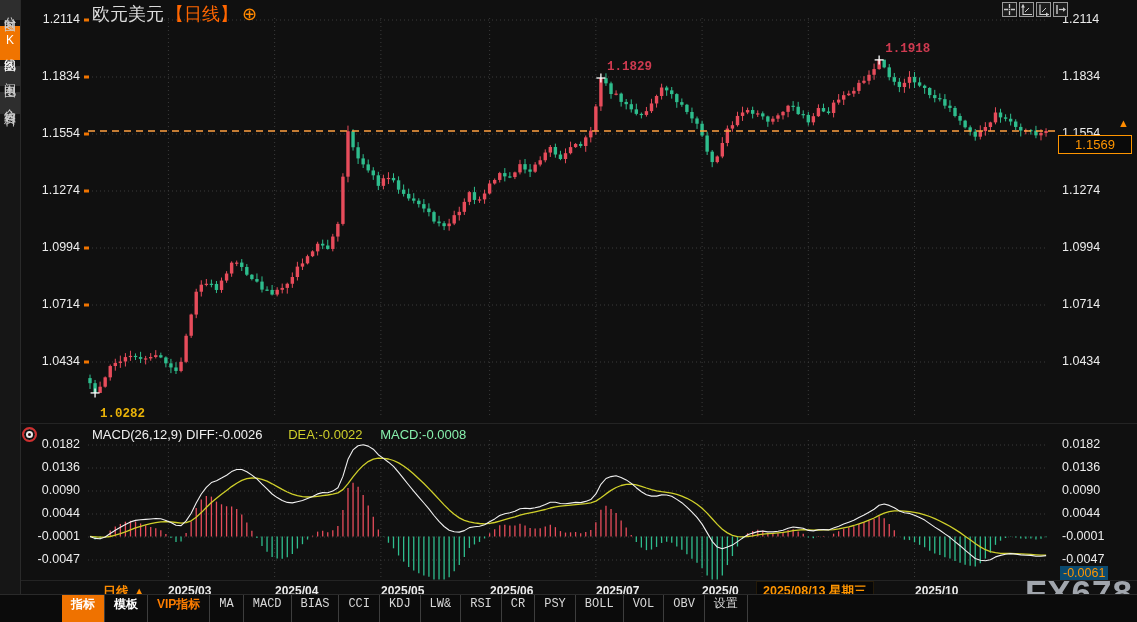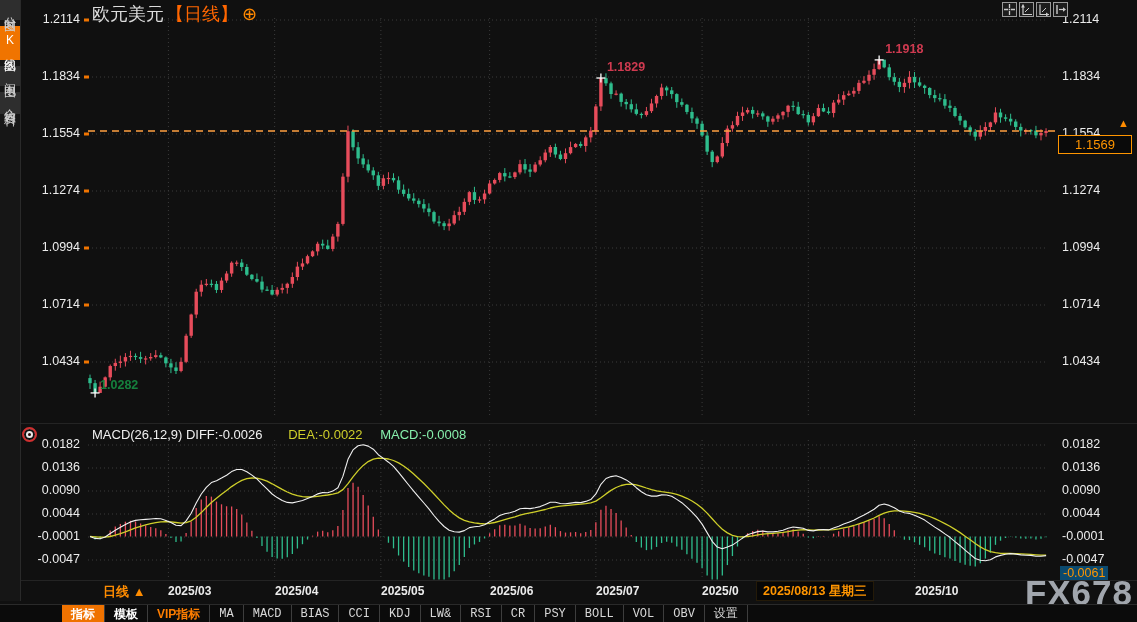--- a/index.html
+++ b/index.html
@@ -21,21 +21,21 @@
   #top-icons{position:absolute;left:1002px;top:2px;display:flex;gap:2px;z-index:8;}
   .ticon{width:13px;height:13px;border:1px solid #9a9a9a;background:#1c1c1c;cursor:pointer;}
   
   #chart{position:absolute;left:0;top:0;z-index:1;}
   
   #labels{position:absolute;left:0;top:0;width:1137px;height:622px;z-index:6;pointer-events:none;}
   .axlab{position:absolute;font-size:12.5px;color:#ececec;}
   .axlab.l{left:18px;width:62px;text-align:right;}
   .axlab.r{left:1062px;text-align:left;}
   .monlab{position:absolute;top:584px;font-size:12px;font-weight:bold;color:#ececec;white-space:nowrap;}
-  .ann{position:absolute;font-size:12.5px;font-weight:bold;white-space:nowrap;}
+  .ann{position:absolute;font-size:12.5px;font-weight:bold;white-space:nowrap;font-family:Liberation Mono, monospace;}
   
   #macd-header{position:absolute;left:92px;top:427px;font-size:13px;z-index:6;white-space:nowrap;}
   #macd-header .w{color:#f0f0f0;text-align:center;}
   #macd-header .y{color:#cfcf2a;margin-left:22px;}
   #macd-header .m{color:#86efac;margin-left:14px;}
   #macd-dot{position:absolute;left:22px;top:427px;z-index:6;width:11px;height:11px;border:2px solid #d03030;
             border-radius:50%;background:#2a0d0d;box-shadow:inset 0 0 0 2px #101010, inset 0 0 0 4px #e8e8e8;}
   
   #price-box{position:absolute;left:1058px;top:135px;width:72px;height:17px;border:1.5px solid #ff9500;
              background:#0a0a0a;color:#ff9500;font-size:13px;line-height:17px;text-align:center;z-index:7;}
@@ -43,21 +43,21 @@
   #macd-last{position:absolute;left:1060px;top:566px;background:#0c4a6e;color:#ff9500;
              font-size:12.5px;padding:0 3px;z-index:7;}
   
   #period-label{position:absolute;left:103px;top:583px;color:#ff8c00;font-size:13px;font-weight:bold;z-index:6;}
   #date-tip{position:absolute;left:756px;top:581px;height:16px;background:#070707;border:1px solid #241a08;
             color:#ff9500;font-size:12.5px;font-weight:bold;line-height:16px;padding:1px 6px;z-index:7;white-space:nowrap;}
   
   #watermark{position:absolute;right:4px;bottom:12px;font-family:Liberation Sans, sans-serif;font-size:35px;
              font-weight:bold;color:#b6bbc3;opacity:.88;letter-spacing:1px;z-index:5;pointer-events:none;line-height:1;}
   
-  #toolbar{position:absolute;left:0;bottom:0;width:1137px;height:18px;background:#0b0b0b;
+  #toolbar{position:absolute;left:0;bottom:0;width:1137px;height:28px;background:#0b0b0b;
            border-top:1px solid #2a2a2a;display:flex;align-items:stretch;padding-left:62px;box-sizing:border-box;z-index:9;}
   .tb-tab{font-family:"Liberation Mono","DejaVu Sans Mono",monospace;font-size:12px;color:#d8d8d8;
           line-height:19px;padding:0 9px;border-right:1px solid #3d3d3d;cursor:pointer;white-space:nowrap;}
   .tb-tab.active{background:#ef7200;color:#fff;font-family:"Liberation Sans",sans-serif;font-weight:bold;}
   .tb-tab.normal{color:#fff;font-family:Liberation Serif, serif;font-weight:bold;}
   .tb-tab.vip{color:#ff7e00;font-family:"Liberation Sans",sans-serif;font-weight:bold;}
   .hr{position:absolute;left:0;width:1137px;height:1px;background:#242424;z-index:2;}
 </style>
 </head>
 <body>
@@ -745,21 +745,21 @@
       <div class="axlab r" style="top:529px">-0.0001</div>
       <div class="axlab l" style="top:552px">-0.0047</div>
       <div class="axlab r" style="top:552px">-0.0047</div>
       <div class="monlab" style="left:168px">2025/03</div>
       <div class="monlab" style="left:275px">2025/04</div>
       <div class="monlab" style="left:381px">2025/05</div>
       <div class="monlab" style="left:490px">2025/06</div>
       <div class="monlab" style="left:596px">2025/07</div>
       <div class="monlab" style="left:702px">2025/0</div>
       <div class="monlab" style="left:915px">2025/10</div>
-      <div class="ann" style="left:100.0585px;top:378px;color:#15803d">1.0282</div>
+      <div class="ann" style="left:100.0585px;top:407px;color:#eab308">1.0282</div>
       <div class="ann" style="left:606.9085px;top:60.01807707183991px;color:#cf3a50">1.1829</div>
       <div class="ann" style="left:885.1260000000001px;top:41.90029110599926px;color:#cf3a50">1.1918</div>
     </div>
 
   <div id="macd-dot"></div>
   <div id="macd-header">
     <span class="w">MACD(26,12,9) DIFF:-0.0026</span>
     <span class="y">DEA:-0.0022</span>
     <span class="m">MACD:-0.0008</span>
   </div>

